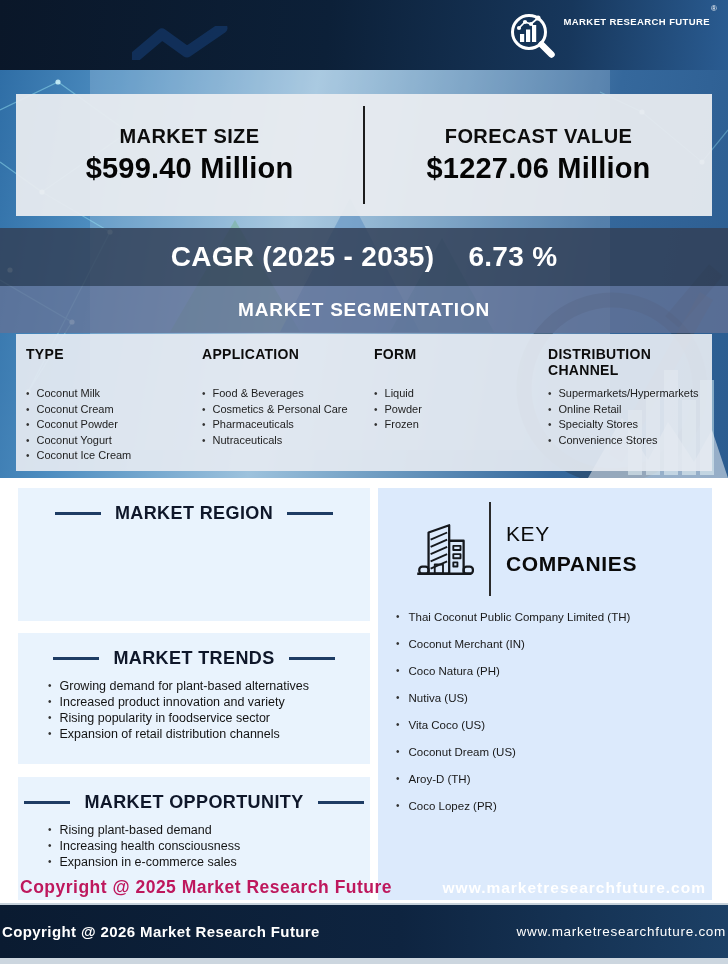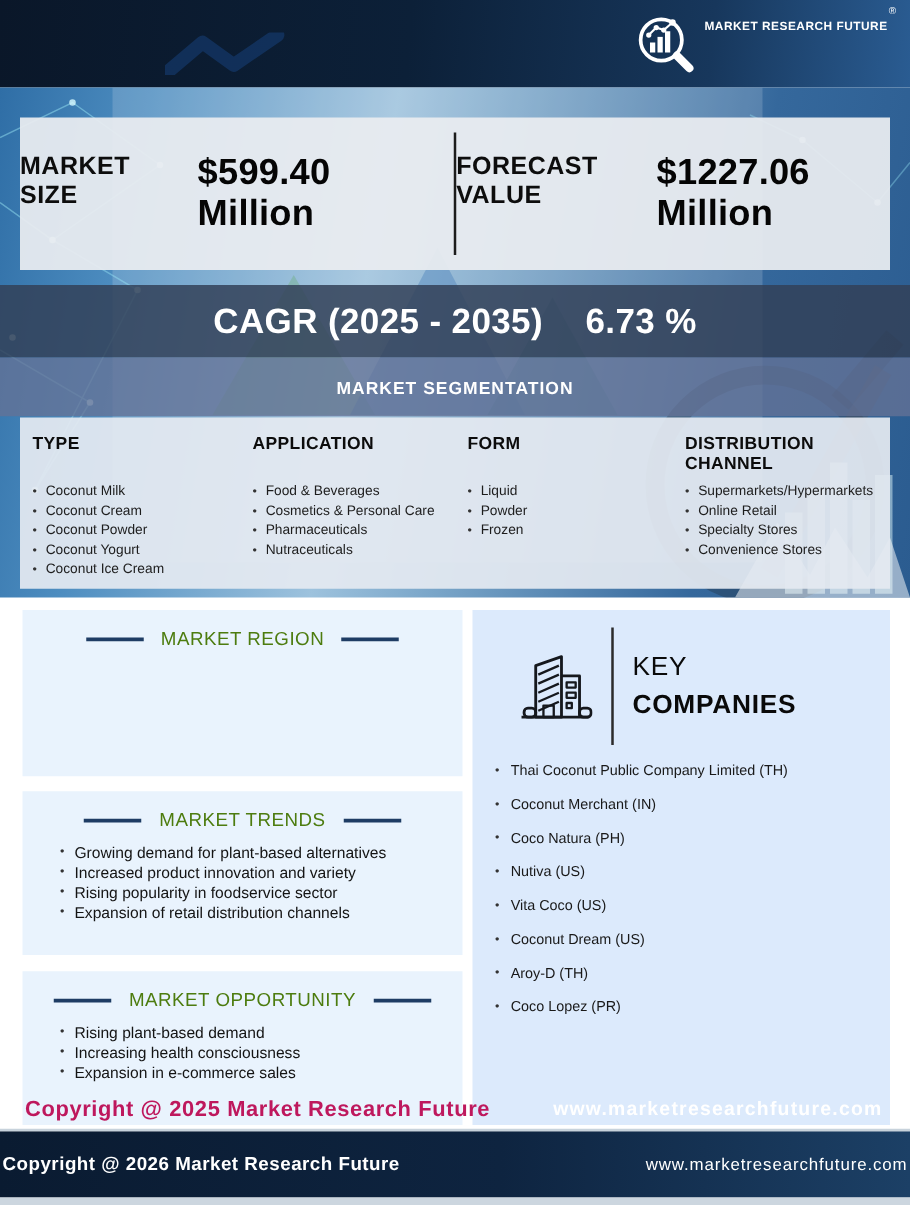--- a/index.html
+++ b/index.html
@@ -17,32 +17,32 @@
   .logo-reg{font-size:8px;vertical-align:top;position:relative;top:-7px;left:1px;}
 
   
   .photo{position:absolute;left:0;top:70px;width:728px;height:408px;
          background:linear-gradient(100deg,#2f6ea6 0%,#4d8dc0 15%,#9dc2dd 40%,#7aa6c9 52%,#35689c 78%,#2b5c90 100%);}
   .photo-art{position:absolute;left:0;top:0;}
 
   
   .stats{position:absolute;left:16px;top:24px;width:696px;height:122px;
          background:rgba(233,236,240,.94);display:flex;align-items:center;}
-  .stat-half{flex:1;display:flex;flex-direction:row;justify-content:center;gap:4px;}
+  .stat-half{flex:1;display:flex;flex-direction:column;align-items:center;justify-content:center;gap:4px;}
   .stat-label{font-size:20px;font-weight:bold;color:#0d0d0d;letter-spacing:.4px;}
   .stat-value{font-size:29px;font-weight:bold;color:#050505;letter-spacing:.2px;}
   .stat-divider{width:2px;height:98px;background:#1c1c1c;}
 
   
   .cagr-band{position:absolute;left:0;top:158px;width:728px;height:58px;
              background:rgba(50,65,88,.85);display:flex;align-items:center;justify-content:center;gap:34px;
              color:#fff;font-size:28px;font-weight:bold;letter-spacing:.3px;}
   .seg-band{position:absolute;left:0;top:216px;width:728px;height:47px;
             background:rgba(100,114,150,.78);display:flex;align-items:center;justify-content:center;
-            color:#fff;font-size:14px;font-weight:bold;letter-spacing:.8px;}
+            color:#fff;font-size:19px;font-weight:bold;letter-spacing:.8px;}
 
   
   .seg-panel{position:absolute;left:16px;top:264px;width:696px;height:137px;
              background:rgba(228,233,241,.93);}
   .seg-col{position:absolute;top:12px;}
   .seg-col h3{margin:0;font-size:14px;font-weight:bold;color:#0c0c0c;line-height:16px;min-height:40px;letter-spacing:.3px;}
   .seg-col.c1{left:10px;width:168px;}
   .seg-col.c2{left:186px;width:168px;}
   .seg-col.c3{left:358px;width:160px;}
   .seg-col.c4{left:532px;width:156px;}
@@ -51,21 +51,21 @@
   .bullet{color:#333;font-size:10px;line-height:inherit;}
 
   
   .box{position:absolute;background:#e9f3fd;}
   .region-box{left:18px;top:488px;width:352px;height:133px;}
   .trends-box{left:18px;top:633px;width:352px;height:131px;}
   .opp-box{left:18px;top:777px;width:352px;height:123px;}
   .companies-box{left:378px;top:488px;width:334px;height:412px;background:#dceafc;}
 
   .box-title-row{display:flex;align-items:center;justify-content:center;gap:14px;padding-top:15px;}
-  .box-title{font-size:15px;font-weight:normal;color:#4d7c0f;letter-spacing:.4px;white-space:nowrap;}
+  .box-title{font-size:18px;font-weight:bold;color:#0f172a;letter-spacing:.4px;white-space:nowrap;}
   .dash{width:46px;height:3px;background:#1e3c64;}
 
   .point-list{margin:9px 0 0 0;padding:0 10px 0 30px;list-style:none;}
   .point-list li{display:flex;gap:8px;font-size:12.5px;color:#141414;line-height:16px;}
 
   
   .comp-head{display:flex;align-items:center;gap:15px;padding:14px 0 0 34px;}
   .comp-vline{width:2px;height:94px;background:#2b2b2b;}
   .comp-title{font-size:21px;line-height:30px;color:#0a0a0a;letter-spacing:.6px;}
   .comp-title .t2{font-weight:bold;}

